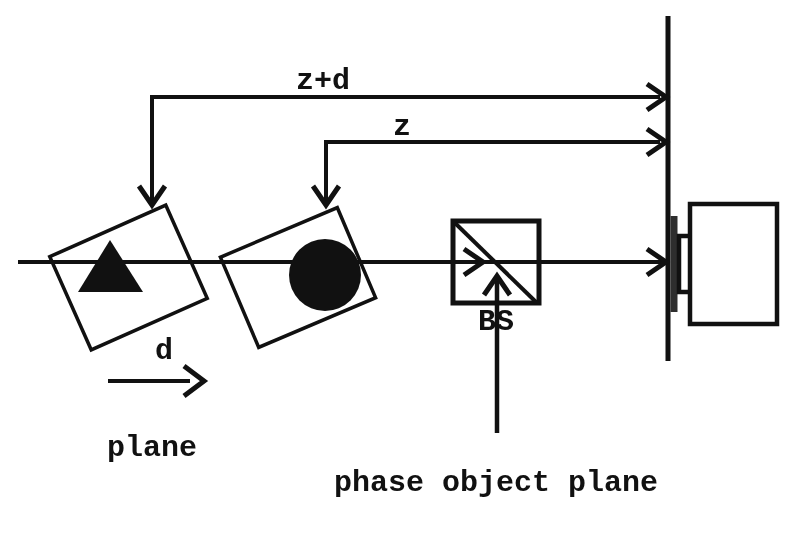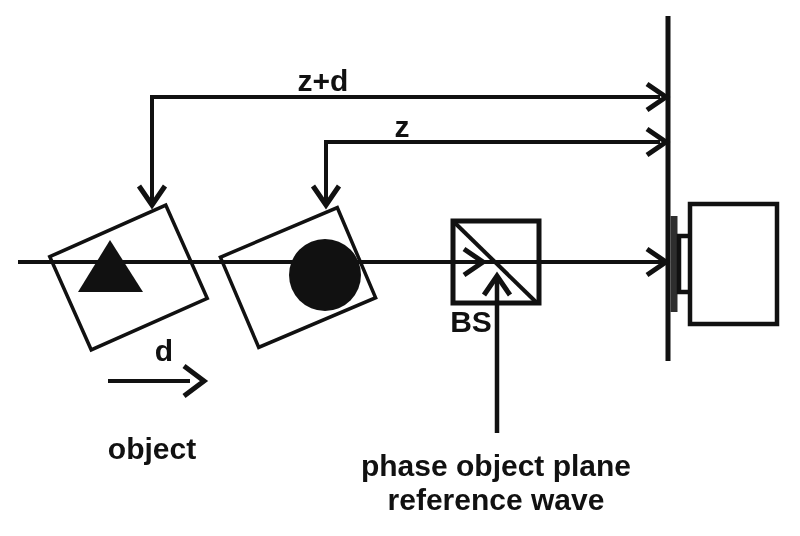--- a/index.html
+++ b/index.html
@@ -3,21 +3,21 @@
 <meta charset="utf-8">
 <style>
   :root { --ink: #111111; --bg: #ffffff; }
   html, body { margin: 0; padding: 0; background: var(--bg); }
   #stage {
     position: relative;
     width: 800px;
     height: 536px;
     background: var(--bg);
     overflow: hidden;
-    font-family: Liberation Sans, sans-serif;
+    font-family: Liberation Mono, monospace;
   }
   #drawing { position: absolute; left: 0; top: 0; }
   .stroke { stroke: var(--ink); fill: none; }
   .fillshape { fill: var(--ink); stroke: none; }
   .slab { fill: #2e2e2e; stroke: none; }
   .lbl {
     position: absolute;
     transform: translate(-50%, -50%);
     color: var(--ink);
     font-weight: 700;
@@ -67,25 +67,24 @@
     <path class="stroke" stroke-width="4.5" d="M 691,236 L 679,236 L 679,292 L 691,292"></path>
     <rect class="stroke" stroke-width="4.5" x="690" y="204" width="87" height="120"></rect>
   </svg>
 
   <div class="lbl" style="left:323px; top:81px;">z+d</div>
 
   <div class="lbl" style="left:402px; top:127px;">z</div>
 
   <div class="lbl" style="left:164px; top:351px;">d</div>
 
-  <div class="lbl" style="left:471px; top:322px;">BS</div>
+  <div class="lbl" style="left:496px; top:322px;">BS</div>
 
 
   <div class="lbl" style="left:152px; top:448px; line-height:35px;">
-    <div>object</div>
+    <div>plane</div>
   </div>
 
   <div class="lbl" style="left:496px; top:483px;">
     <div>phase object plane</div>
-    <div>reference wave</div>
   </div>
 
 </div>
 
 </body></html>

